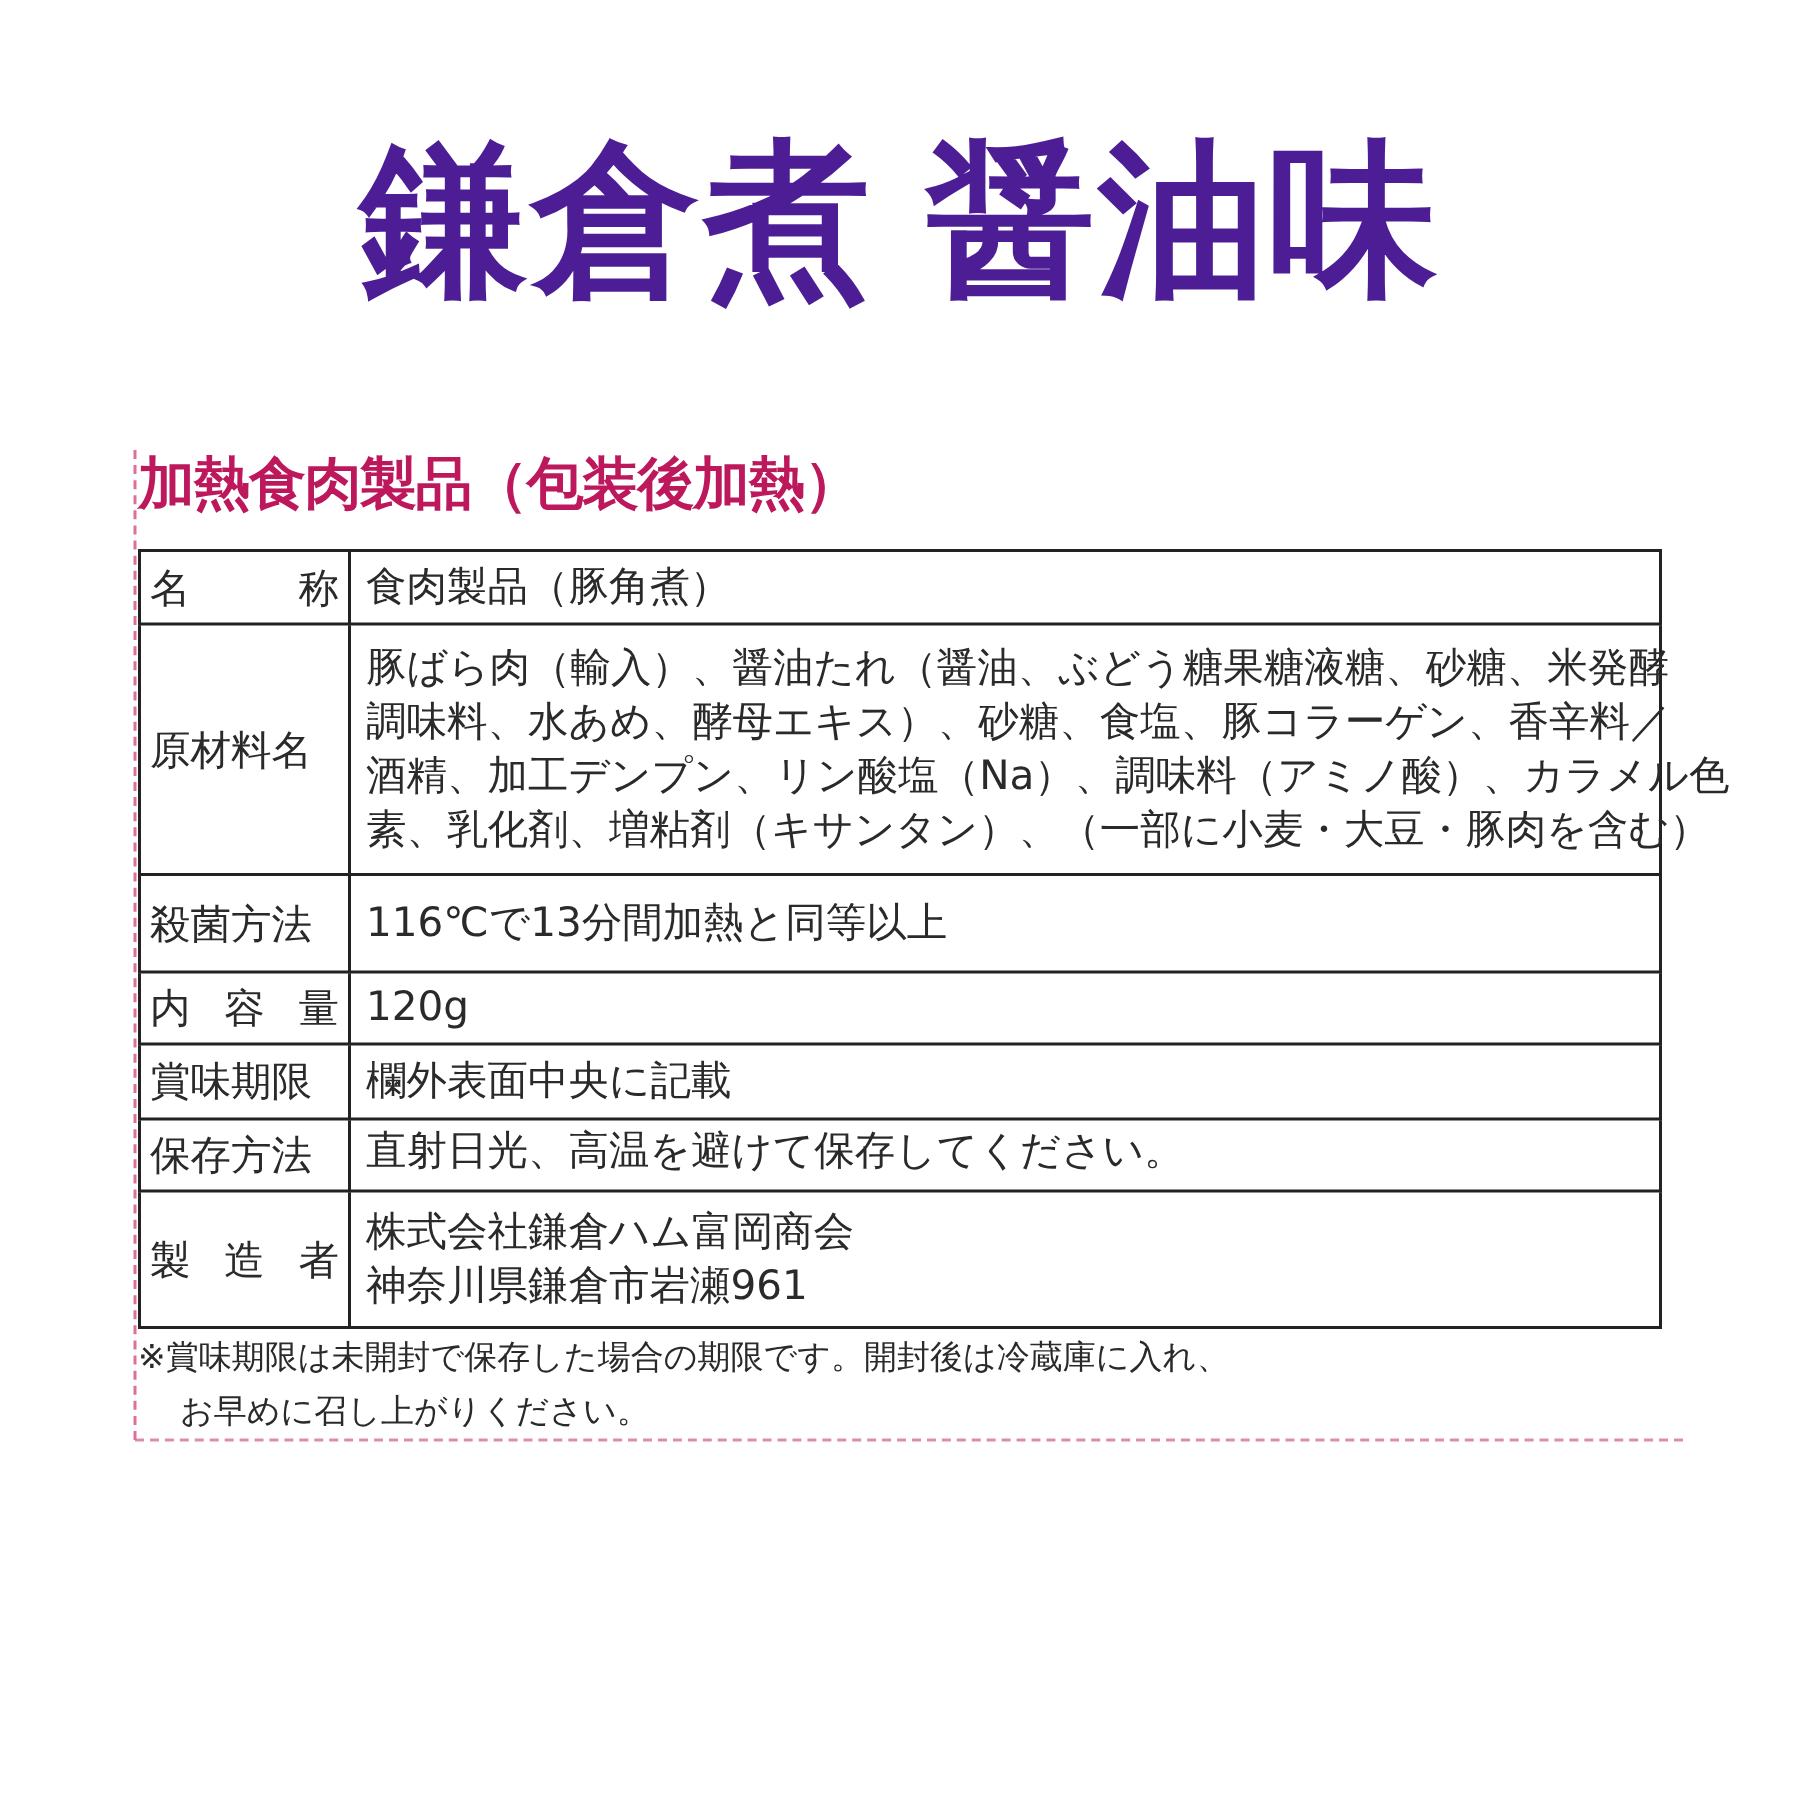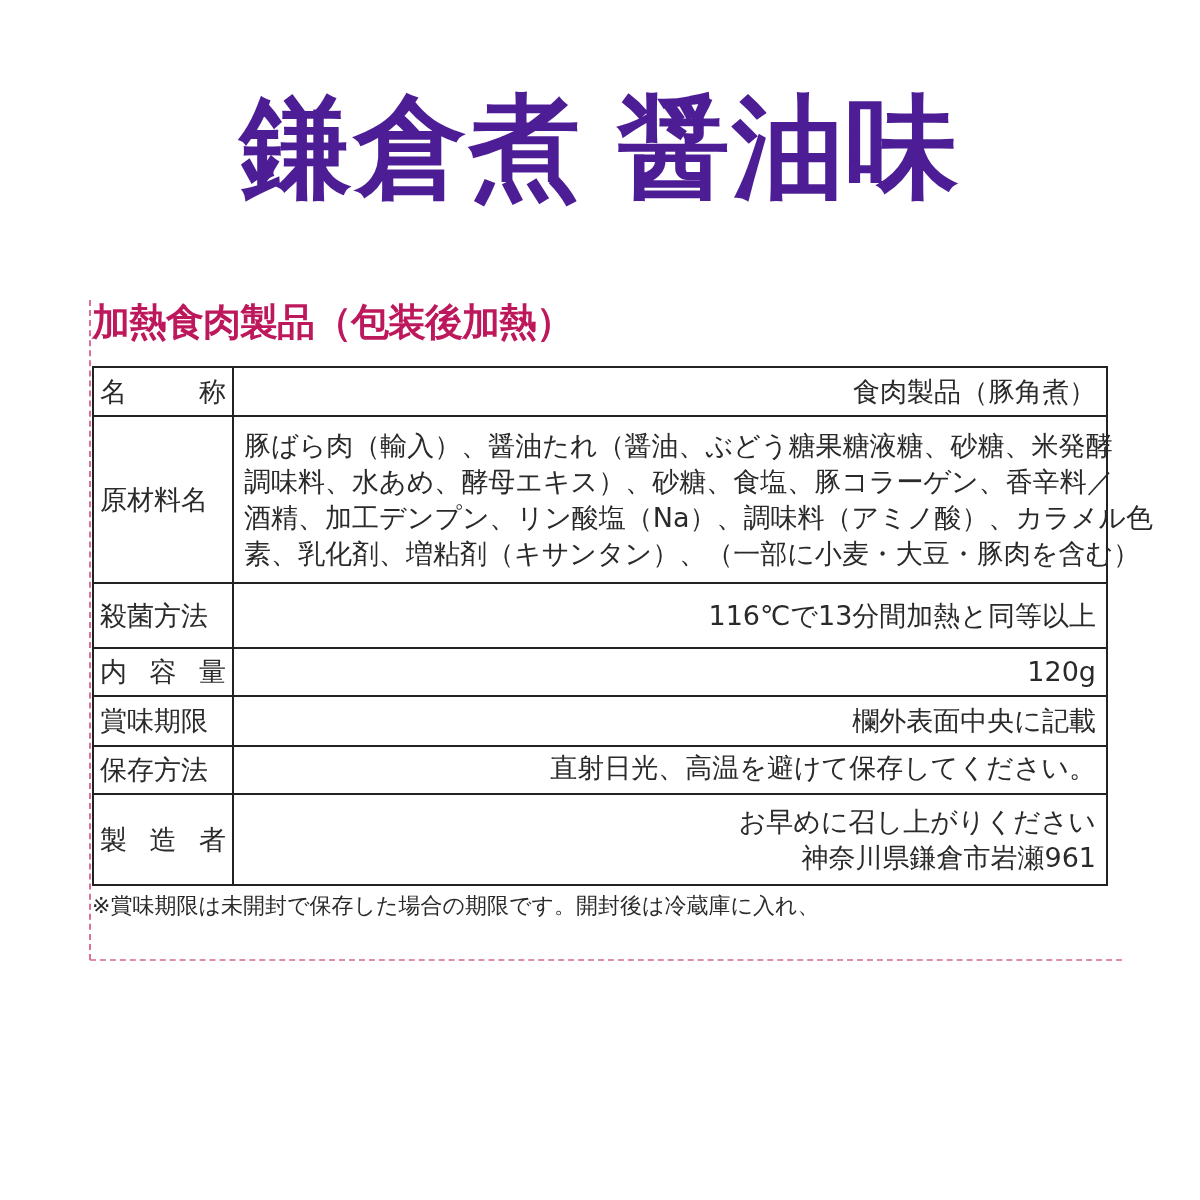--- a/index.html
+++ b/index.html
@@ -85,21 +85,21 @@
     }
     .spec-table td.key .spread {
       display: flex;
       justify-content: space-between;
       width: 100%;
     }
     .spec-table td.val {
       padding: 0 10px;
       line-height: 36px;
     }
-    .val-lines span { display: block; white-space: nowrap; text-align: right; }
+    .val-lines span { display: block; white-space: nowrap; }
     .r-name { height: 49px; }
     .r-ingr { height: 167px; }
     .r-ster { height: 65px; }
     .r-cont { height: 48px; }
     .r-best { height: 50px; border-radius: 10px; }
     .r-stor { height: 48px; font-family: Liberation Mono, monospace; }
     .r-mfr  { height: 91px; }
 
     .footnote {
       position: absolute;
@@ -182,22 +182,23 @@
     </tr>
     <tr class="r-mfr">
       <td class="key">
         <div class="spread">
           <span>製</span>
           <span>造</span>
           <span>者</span>
         </div>
       </td>
       <td class="val val-lines">
-        <span>お早めに召し上がりください</span>
+        <span>株式会社鎌倉ハム富岡商会</span>
         <span>神奈川県鎌倉市岩瀬961</span>
       </td>
     </tr>
   </tbody>
 </table>
 
 <div class="footnote">
   <span>※賞味期限は未開封で保存した場合の期限です。開封後は冷蔵庫に入れ、</span>
+  <span class="indent">お早めに召し上がりください。</span>
 </div>
 
 </body></html>

